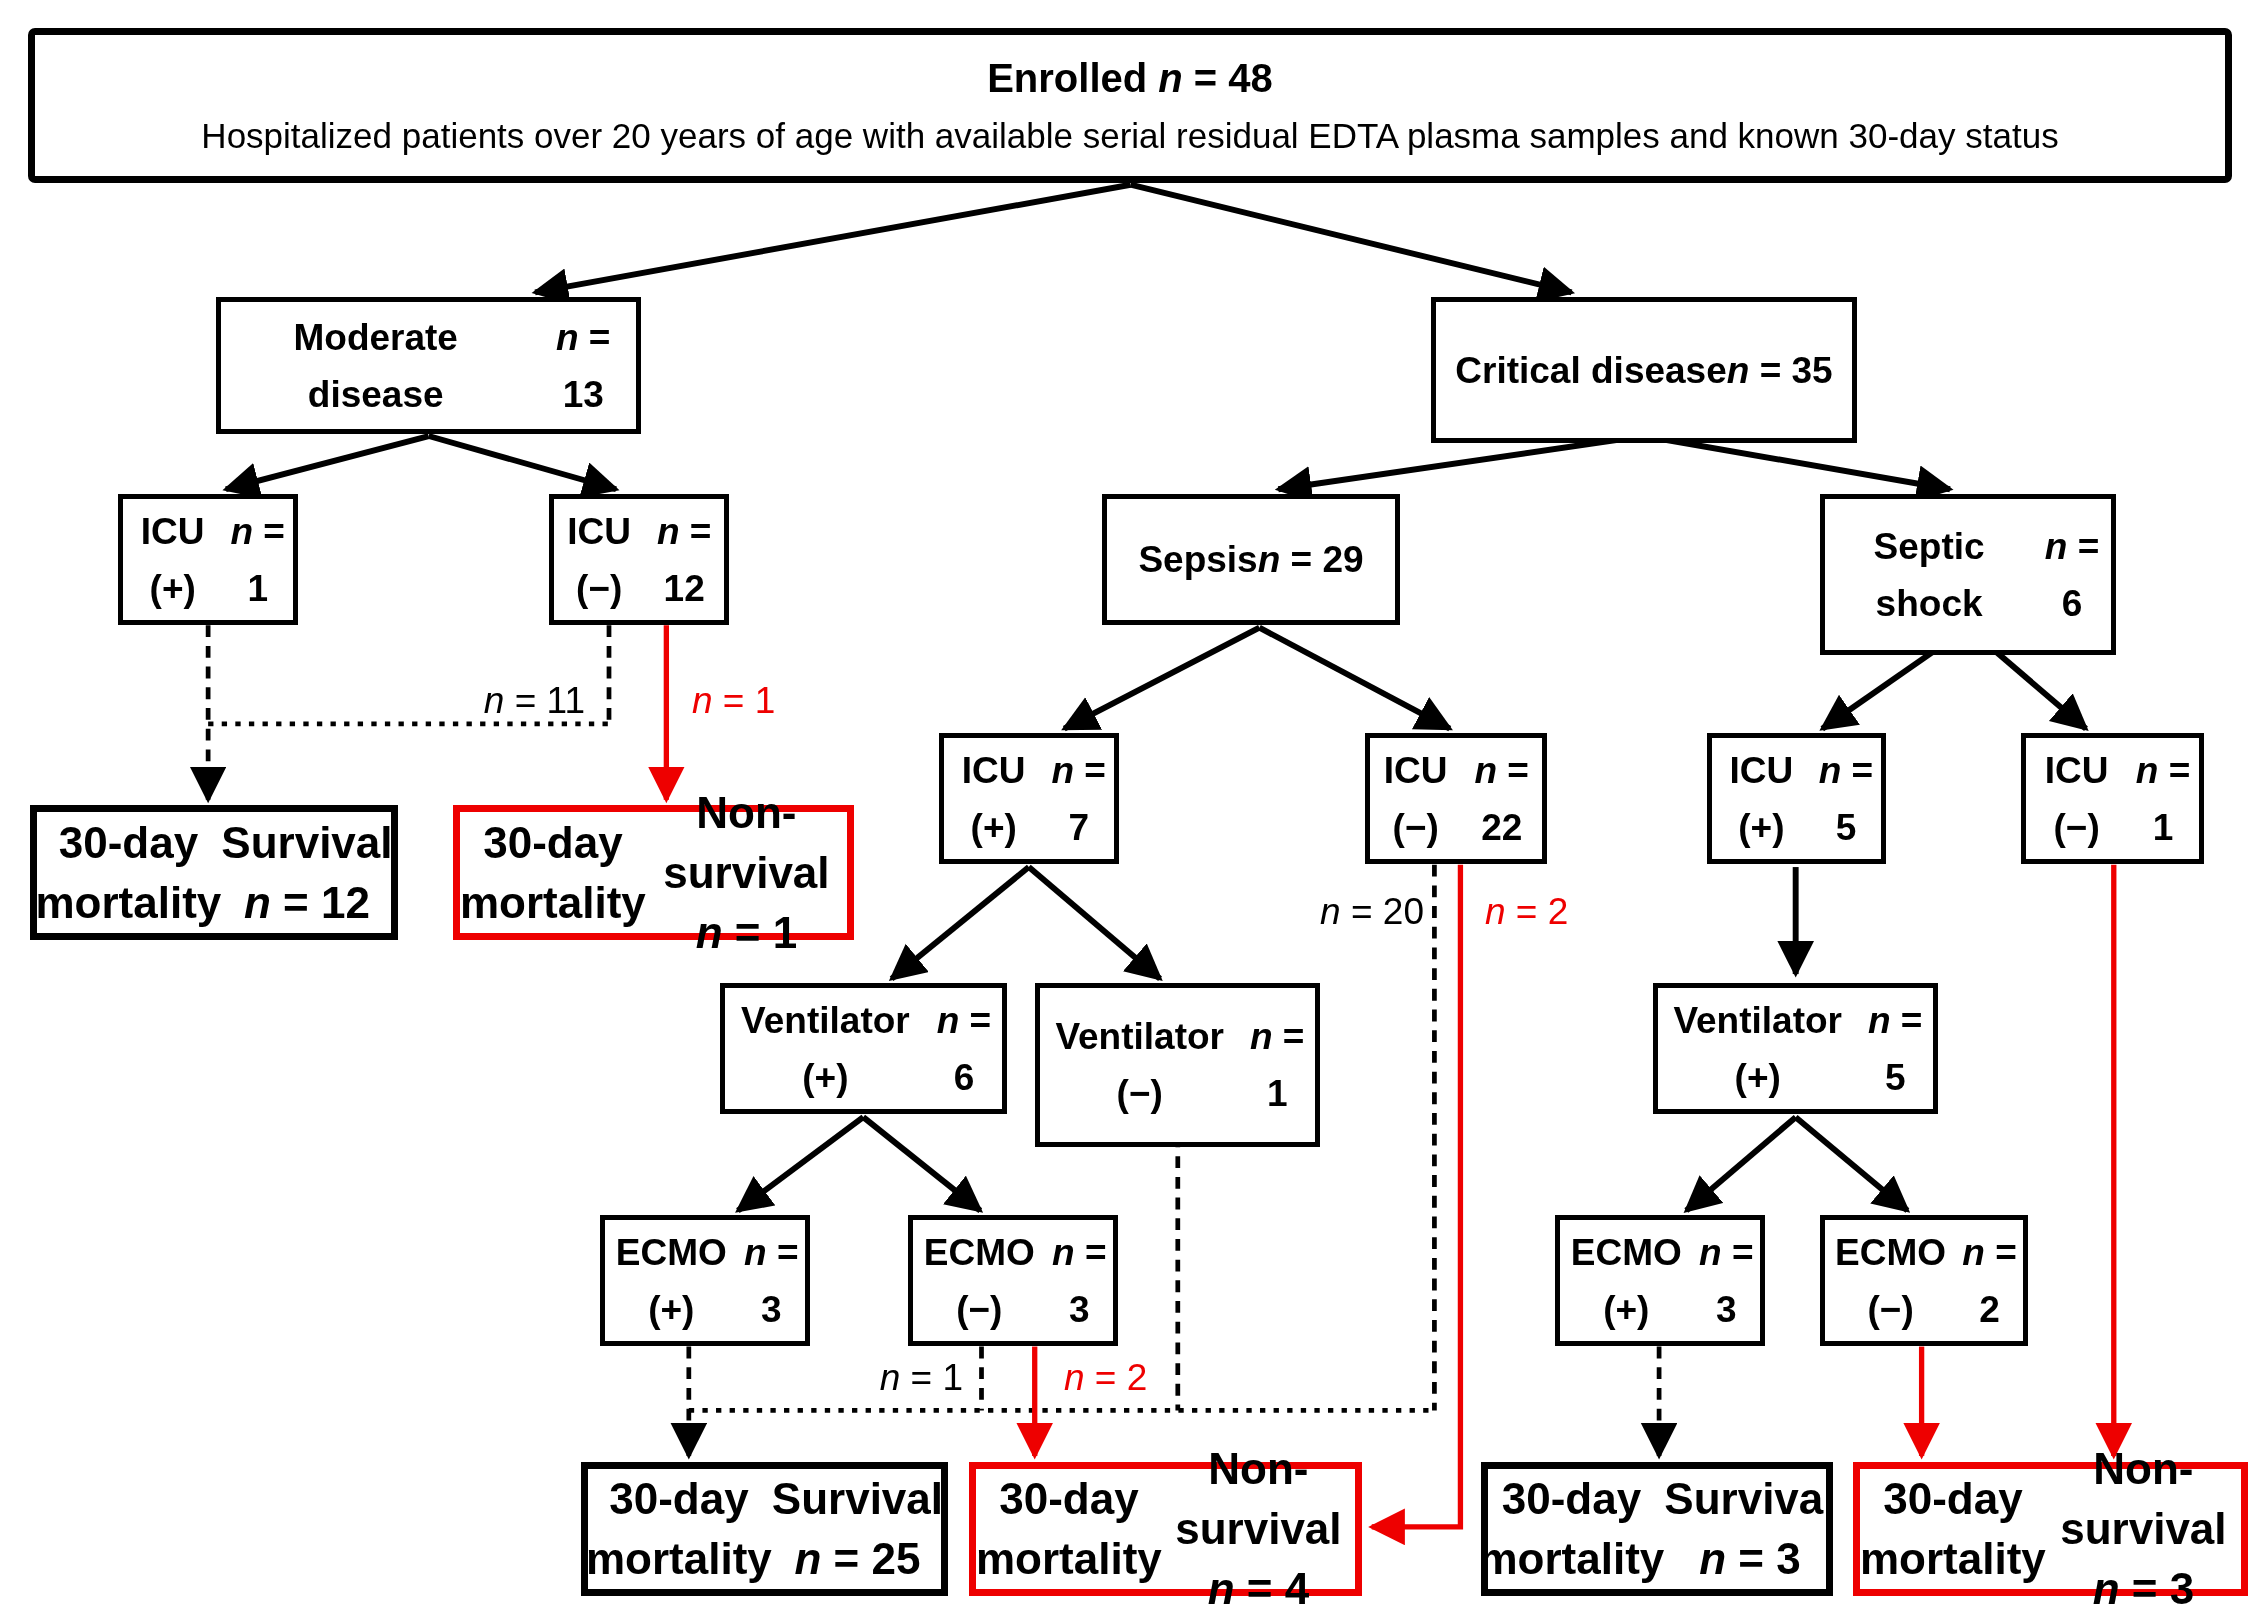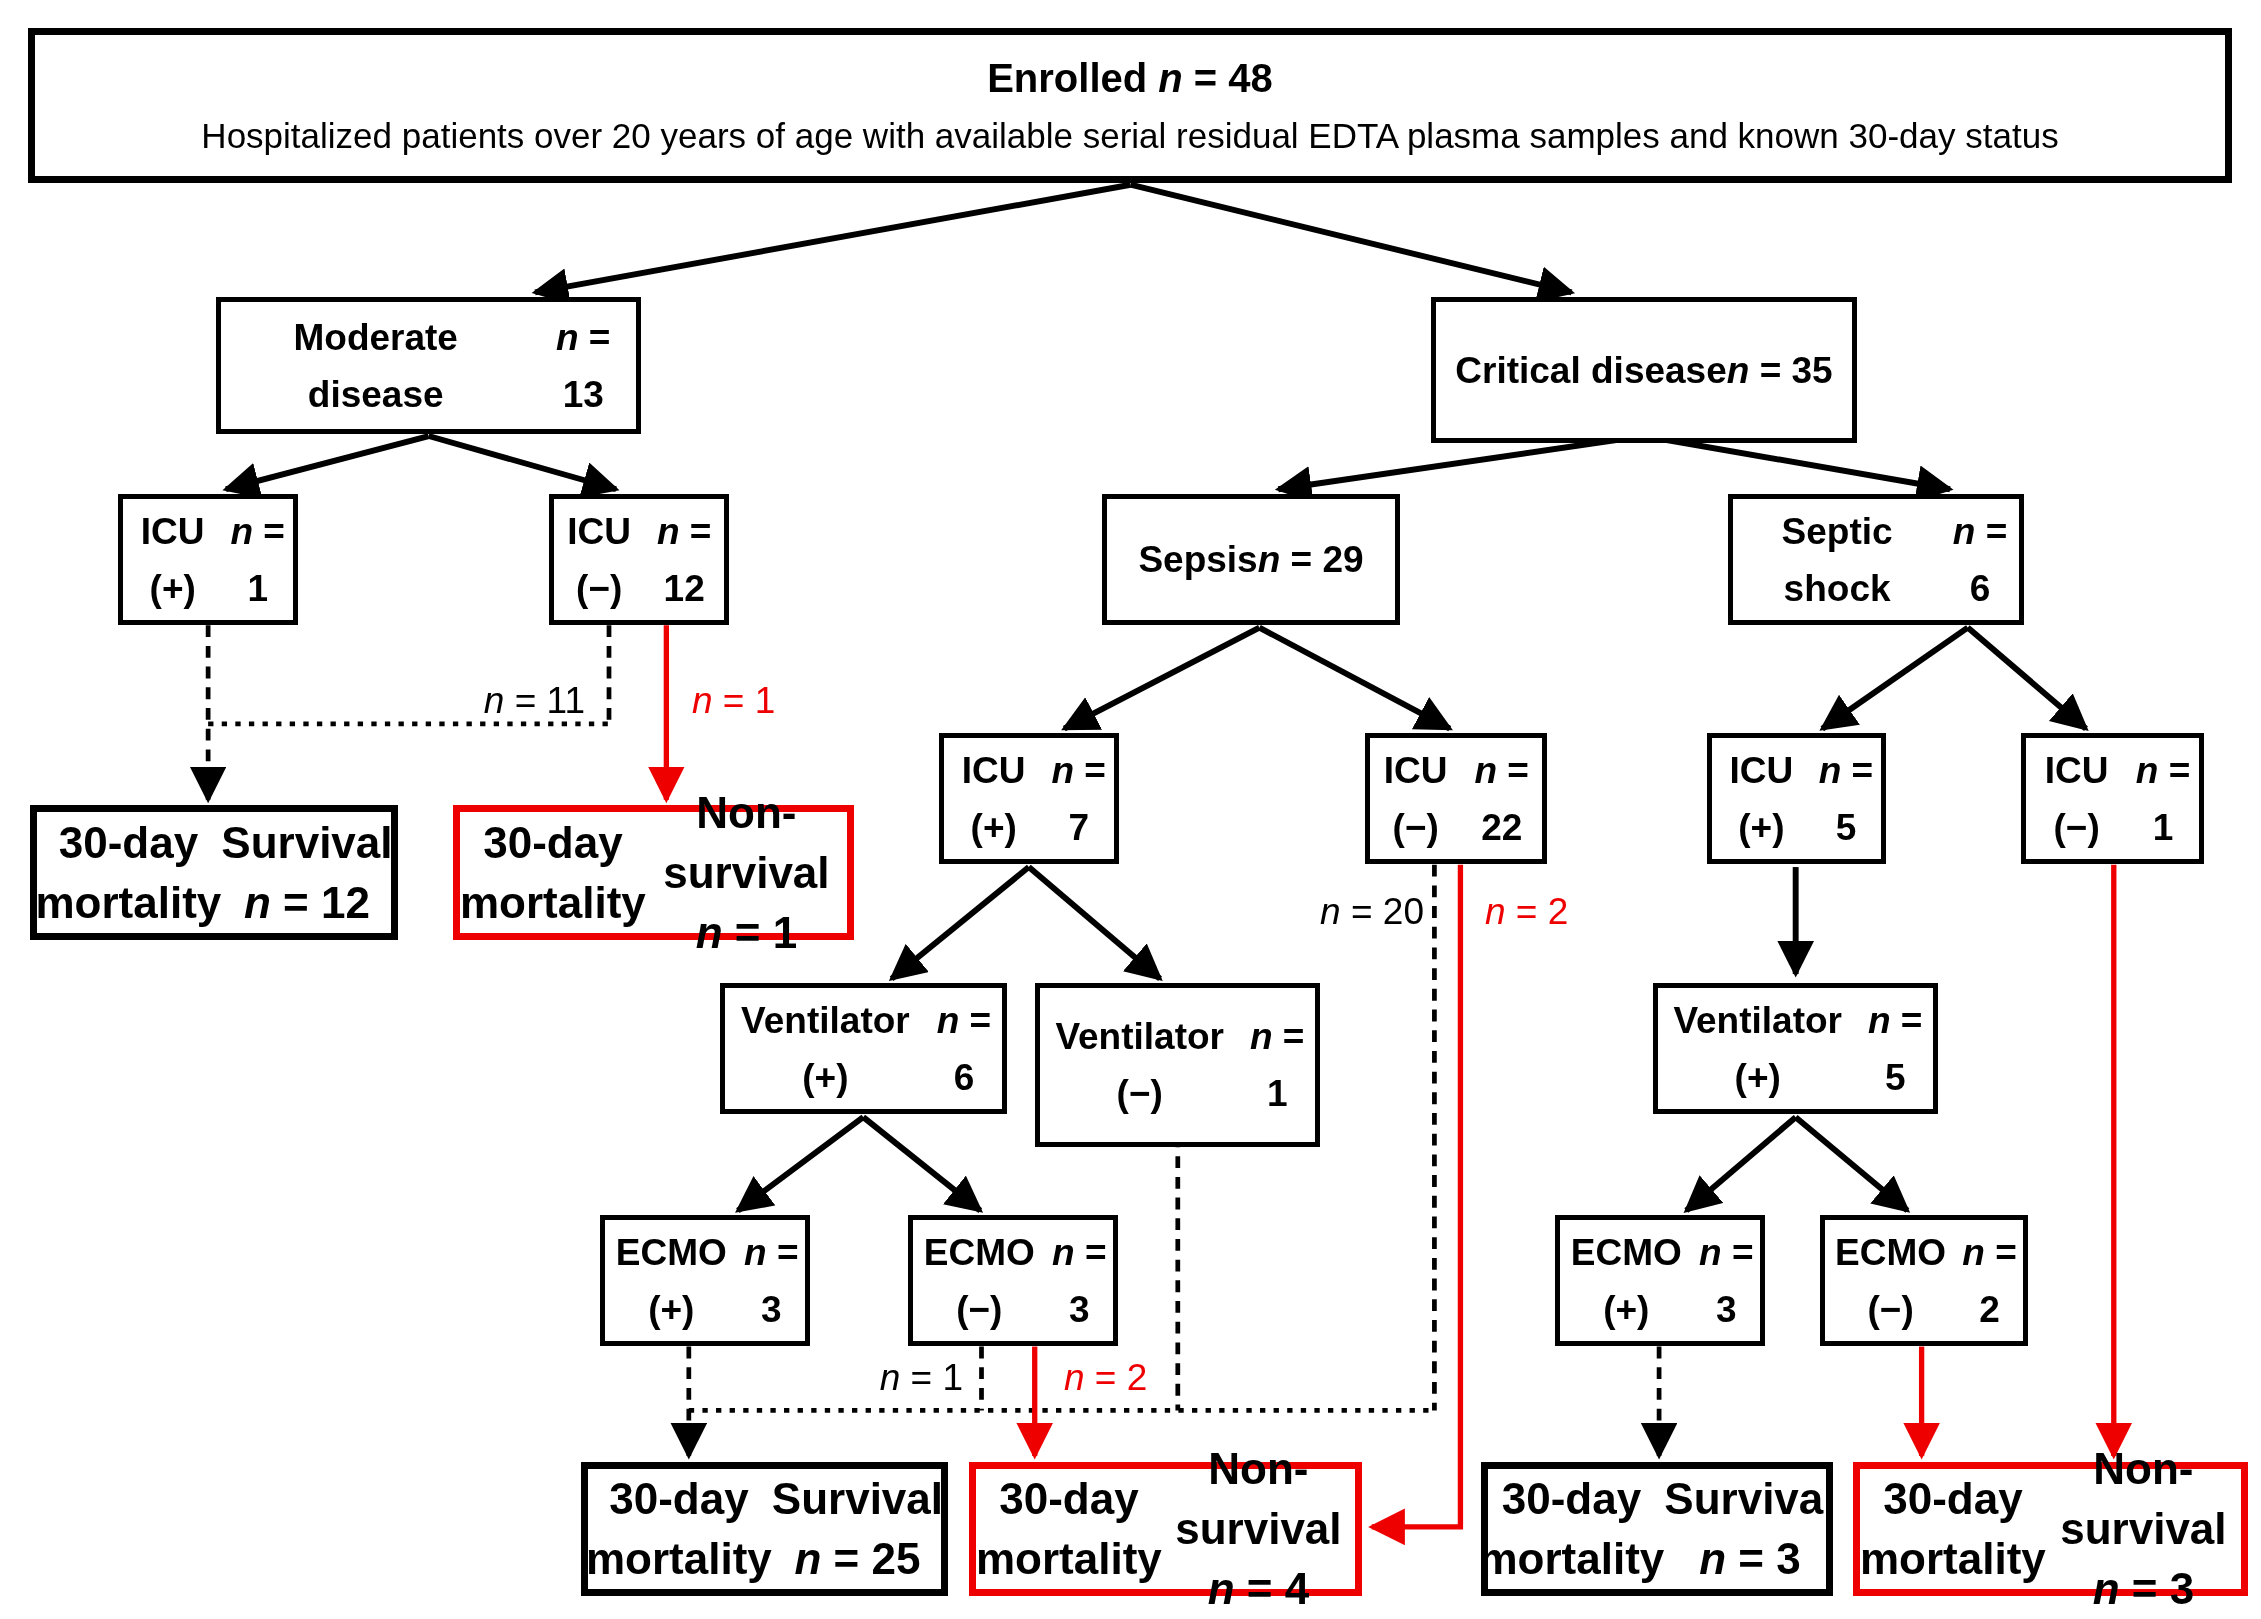--- a/index.html
+++ b/index.html
@@ -68,21 +68,21 @@
     <line class="dv" x1="1165" y1="2277" x2="1165" y2="2462" marker-end="url(#mb)"></line>
     <line class="dv" x1="2806" y1="2277" x2="2806" y2="2462" marker-end="url(#mb)"></line>
 
     <line class="r" x1="1127" y1="1057" x2="1127" y2="1352" marker-end="url(#mr)"></line>
     <line class="r" x1="1750" y1="2277" x2="1750" y2="2462" marker-end="url(#mr)"></line>
     <polyline class="r" points="2470,1462 2470,2582 2320,2582" marker-end="url(#mr)"></polyline>
     <line class="r" x1="3250" y1="2277" x2="3250" y2="2462" marker-end="url(#mr)"></line>
     <line class="r" x1="3575" y1="1462" x2="3575" y2="2462" marker-end="url(#mr)"></line>
   </svg>
 
-  <div class="enrolled" style="left:28px;top:28px;width:2204px;height:155px;">
+  <div class="enrolled" style="left:28px;top:28px;width:2204px;height:155px;border-radius:7px;">
     <div class="t1">Enrolled <i>n</i> = 48</div>
     <div class="t2">Hospitalized patients over 20 years of age with available serial residual EDTA plasma samples and known 30-day status</div>
   </div>
 
   <div class="box" style="left:216px;top:297px;width:425px;height:137px;">
     <div>Moderate disease</div>
     <div><i>n</i> = 13</div>
   </div>
   <div class="box" style="left:1431px;top:297px;width:426px;height:146px;">
     <div>Critical disease</div>
@@ -94,21 +94,21 @@
     <div><i>n</i> = 1</div>
   </div>
   <div class="box" style="left:549px;top:494px;width:180px;height:131px;">
     <div>ICU (−)</div>
     <div><i>n</i> = 12</div>
   </div>
   <div class="box" style="left:1102px;top:494px;width:298px;height:131px;">
     <div>Sepsis</div>
     <div><i>n</i> = 29</div>
   </div>
-  <div class="box" style="left:1728px;top:494px;width:296px;height:131px;">
+  <div class="box" style="left:1820px;top:494px;width:296px;height:161px;">
     <div>Septic shock</div>
     <div><i>n</i> = 6</div>
   </div>
 
   <div class="box" style="left:939px;top:733px;width:180px;height:131px;">
     <div>ICU (+)</div>
     <div><i>n</i> = 7</div>
   </div>
   <div class="box" style="left:1365px;top:733px;width:182px;height:131px;">
     <div>ICU (−)</div>

